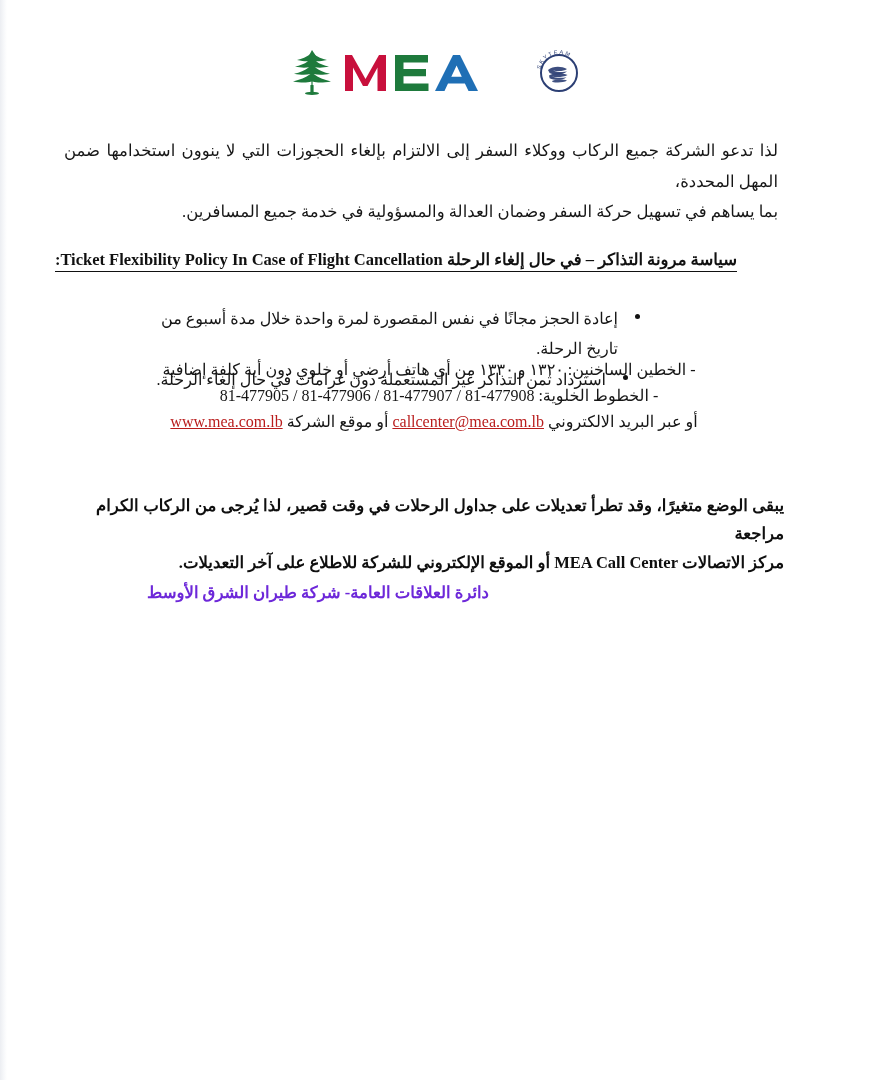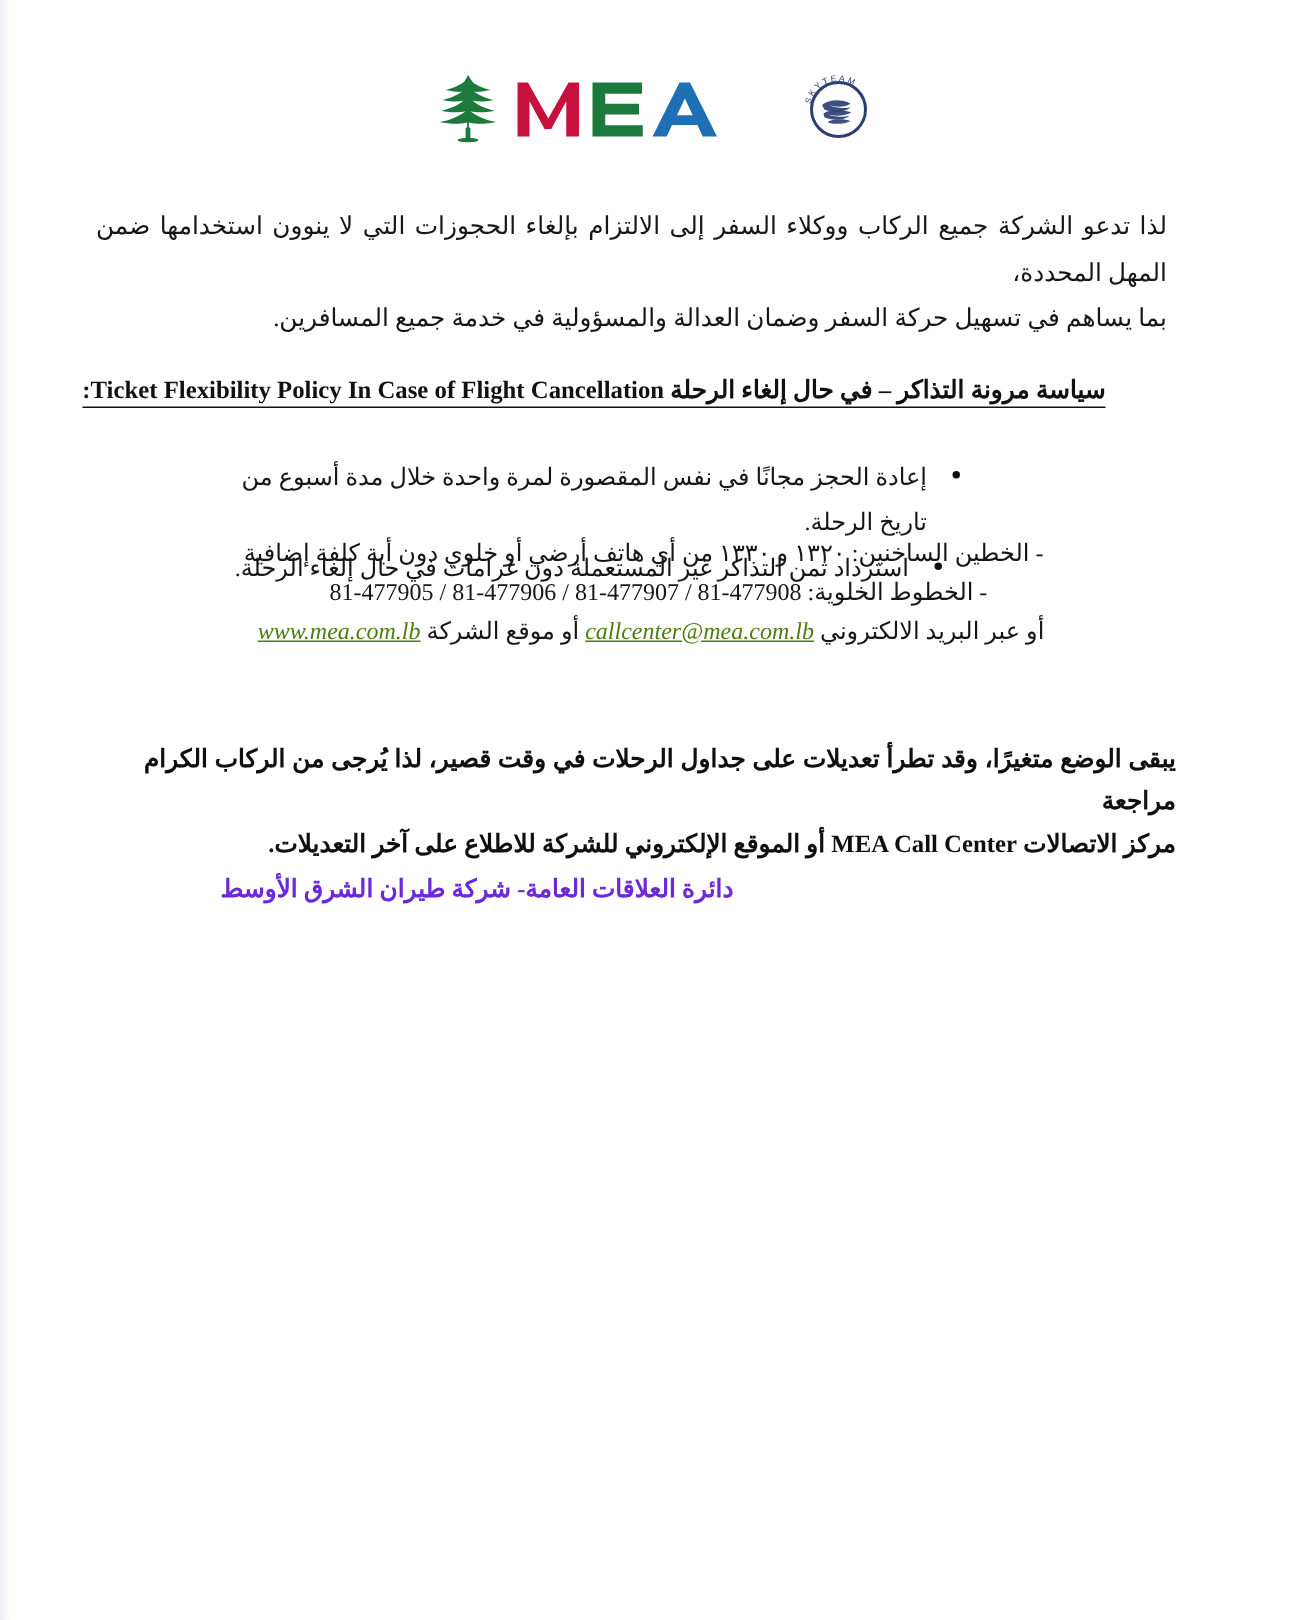--- a/index.html
+++ b/index.html
@@ -165,26 +165,25 @@
     direction: ltr;
     unicode-bidi: embed;
     display: inline-block;
   }
   .en-inline {
     direction: ltr;
     unicode-bidi: embed;
     display: inline-block;
   }
   .weblink {
-    color: #4d7c0f;
+    color: #b91c1c;
     text-decoration: underline;
     direction: ltr;
     unicode-bidi: embed;
     display: inline-block;
-    font-style: italic;
   }
 
   
   .bold-note {
     position: absolute;
     top: 492px;
     right: 92px;
     left: 96px;
     direction: rtl;
     font-size: 16.5px;

